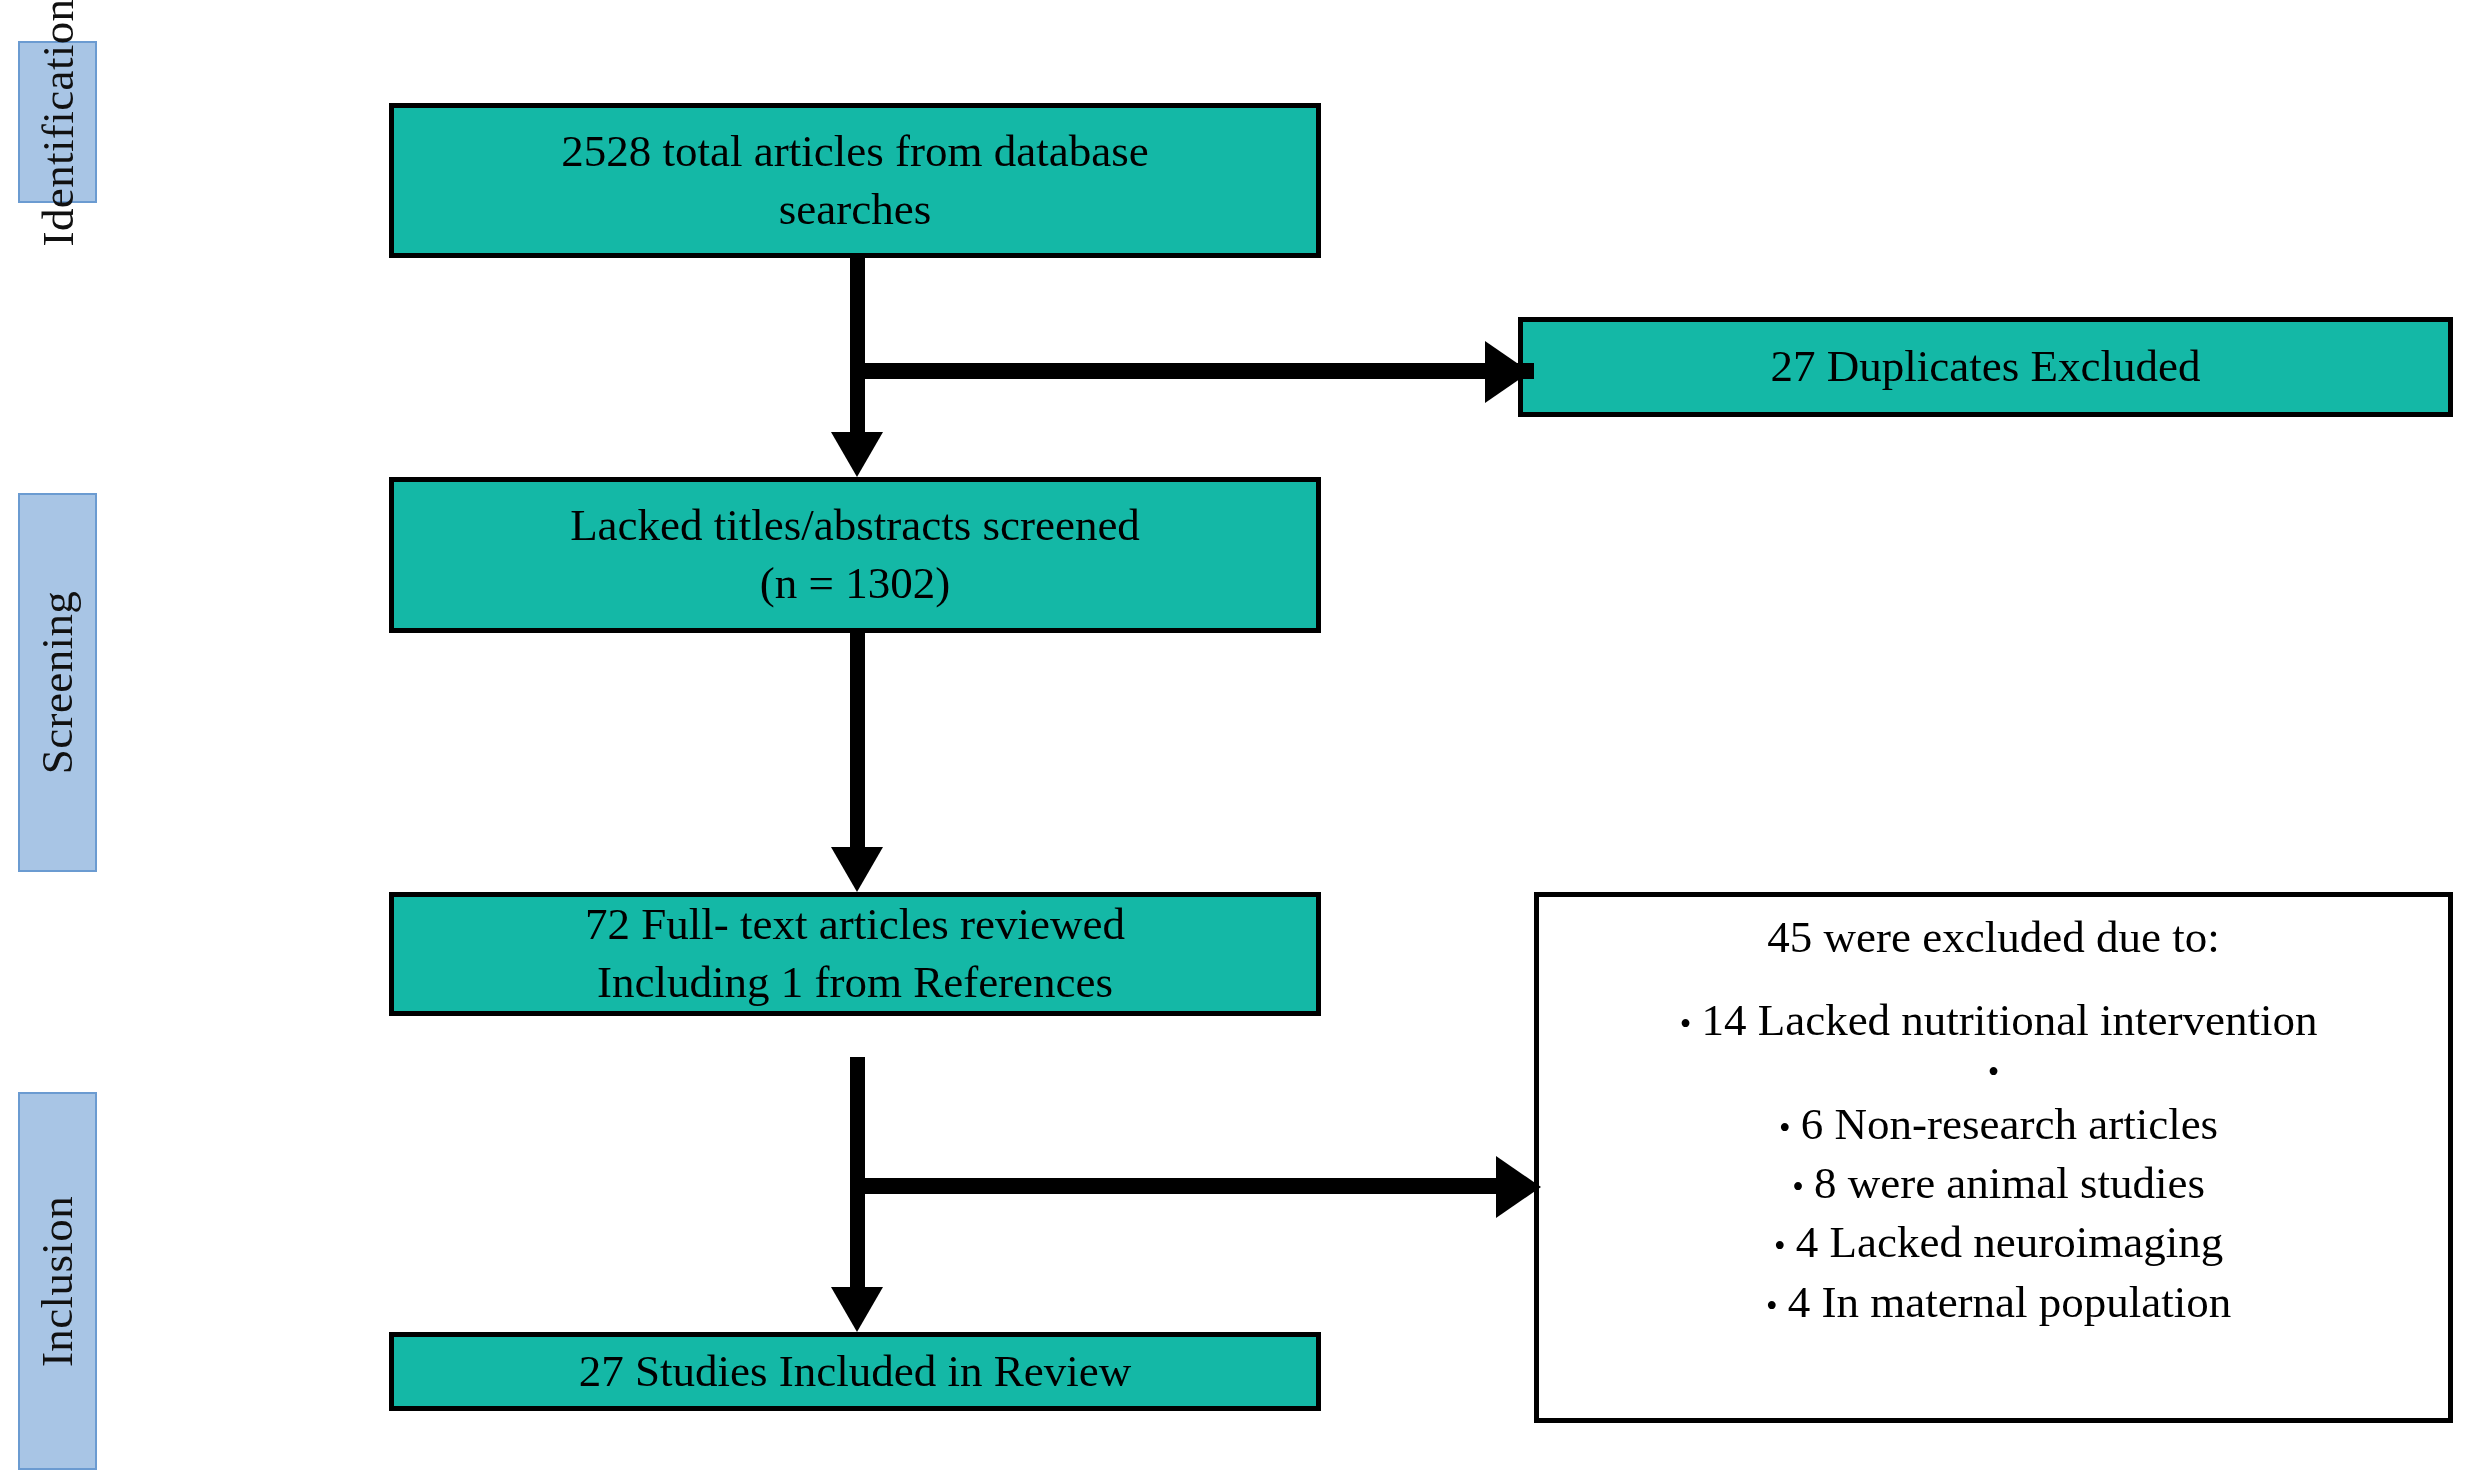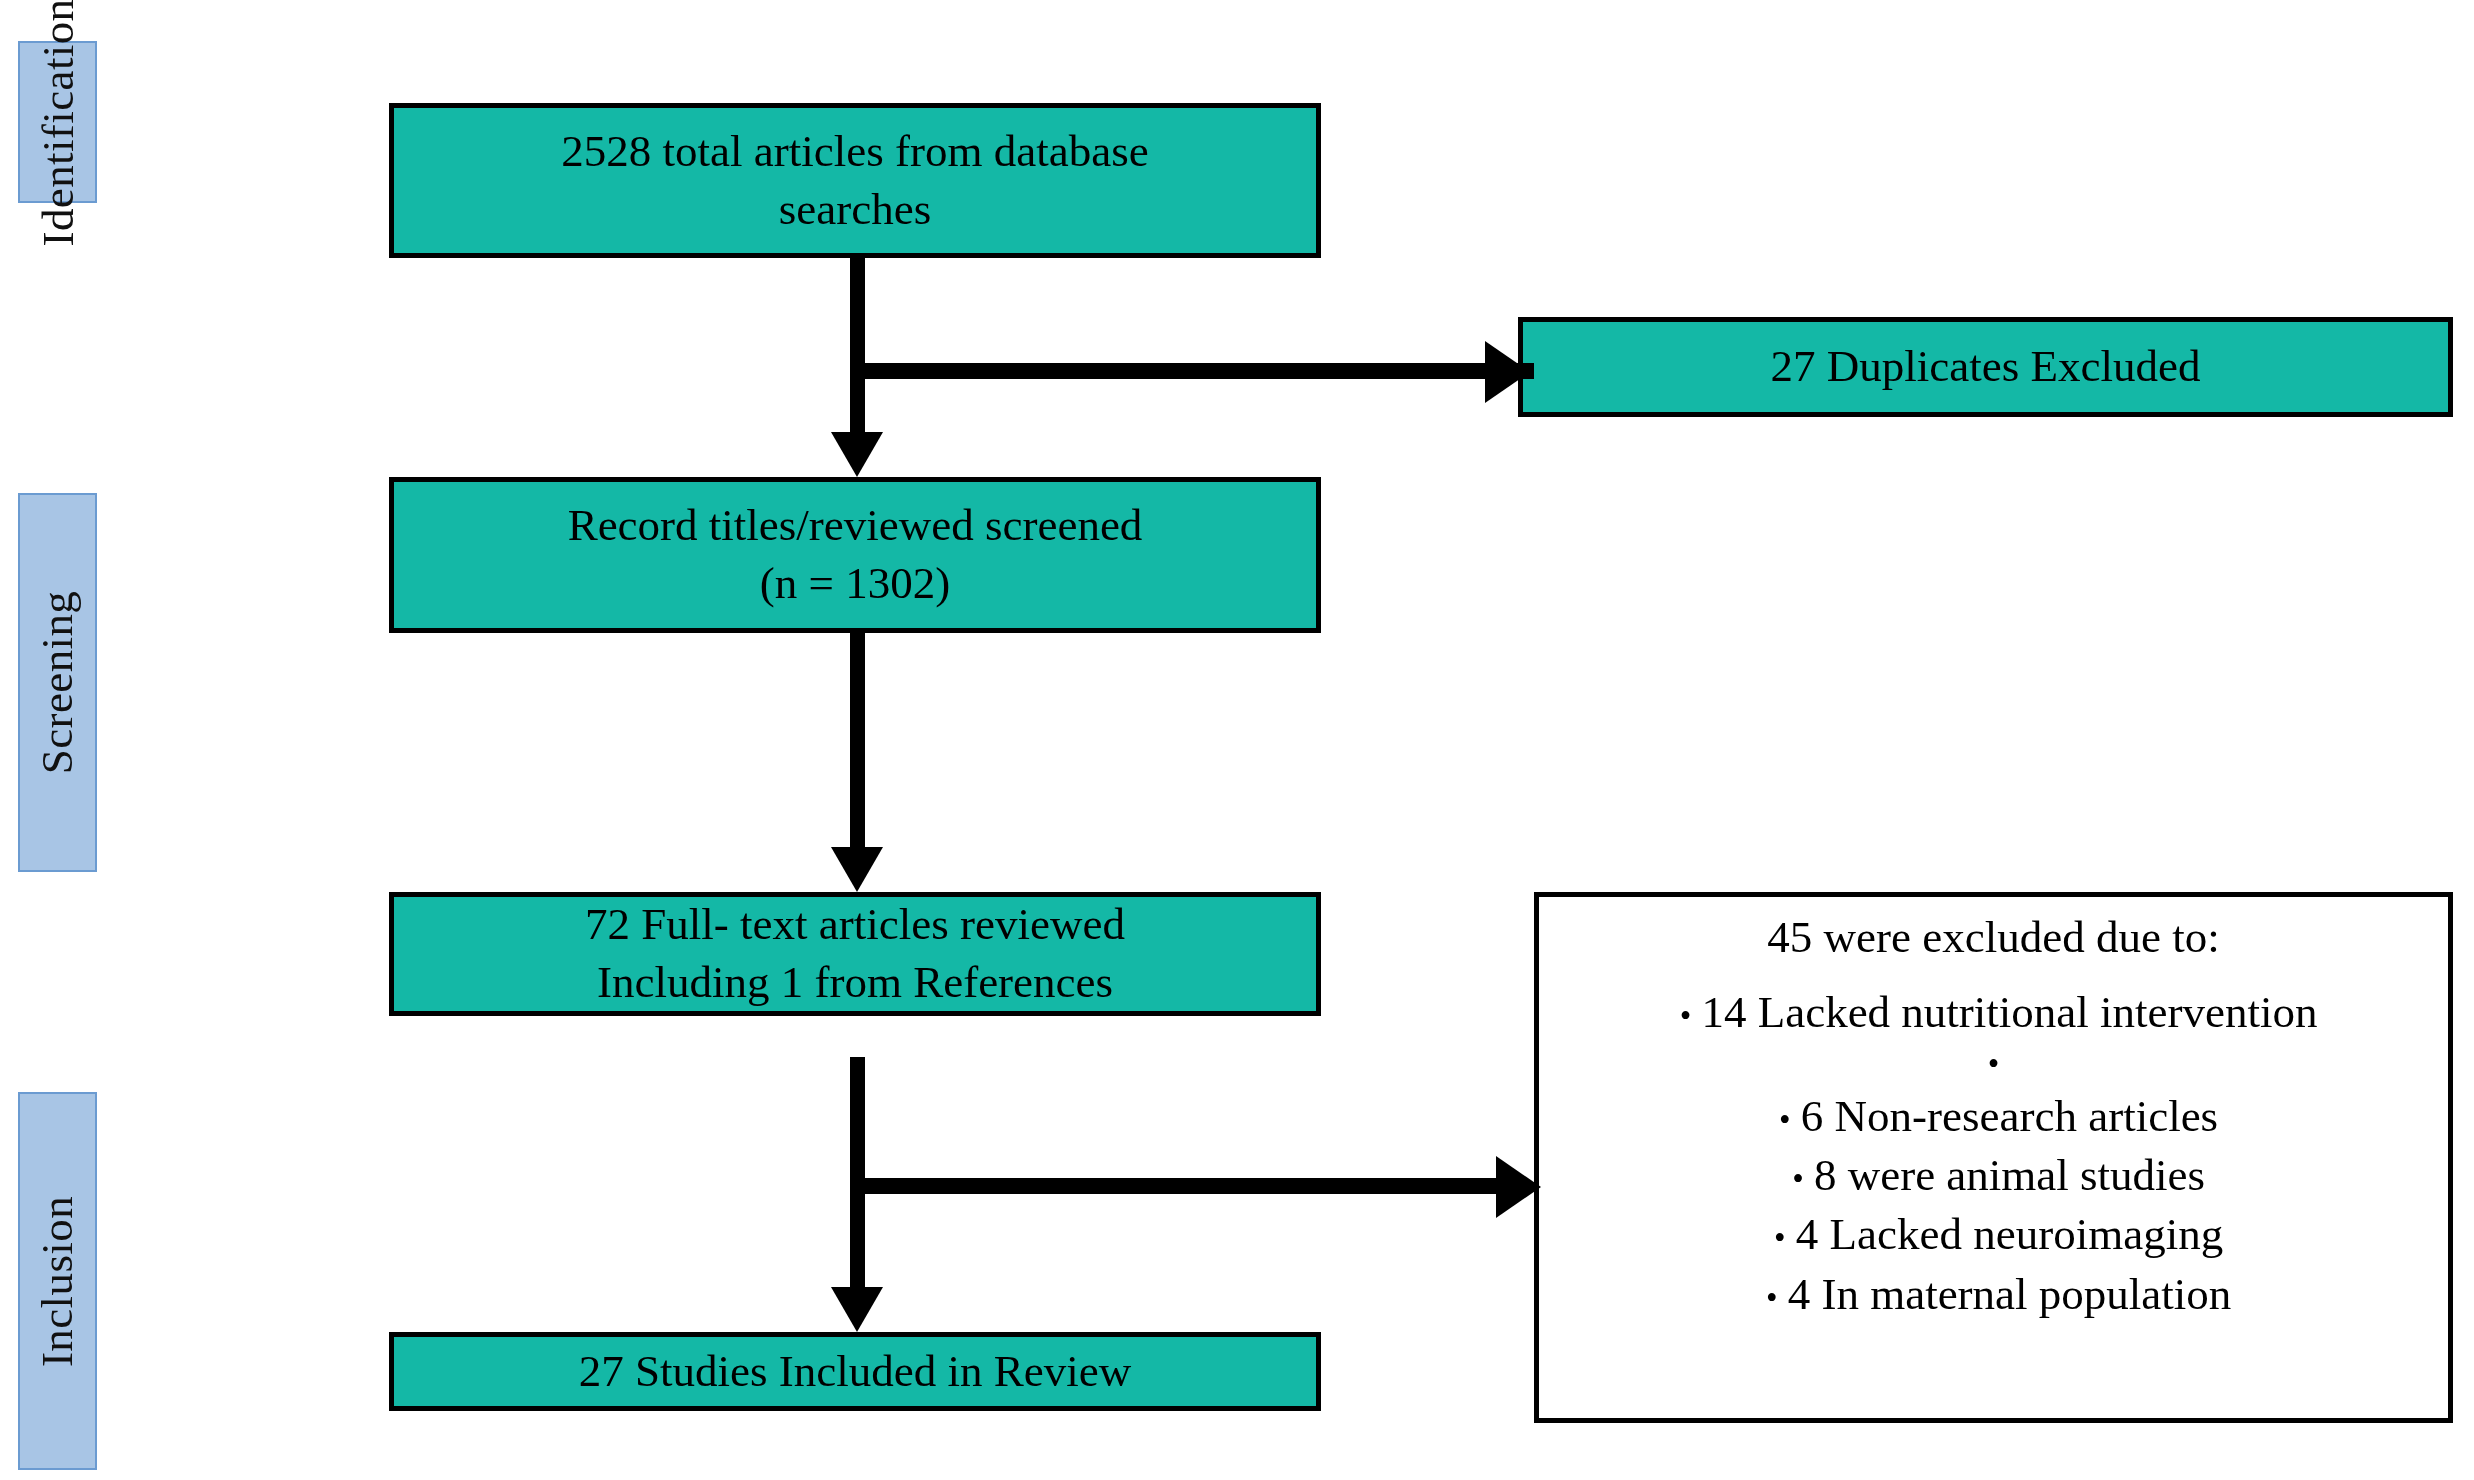--- a/index.html
+++ b/index.html
@@ -79,21 +79,21 @@
     display: flex;
     flex-direction: column;
     align-items: center;
     padding: 13px 7.3px 7.3px 7.3px;
     font-size: 45px;
     line-height: 1.22;
   }
   #box-exclusions .excl-heading {
     text-align: center;
     white-space: nowrap;
-    margin-bottom: 20px;
+    margin-bottom: 28px;
   }
   #box-exclusions .excl-list {
     list-style: none;
     margin: 0;
     padding: 0;
     width: 100%;
   }
   #box-exclusions .excl-item {
     display: flex;
     align-items: baseline;
@@ -174,21 +174,21 @@
   <div class="flow-box" id="box-database-searches">
     <span class="line">2528 total articles from database</span>
     <span class="line">searches</span>
   </div>
 
   <div class="flow-box" id="box-duplicates">
     <span class="line">27 Duplicates Excluded</span>
   </div>
 
   <div class="flow-box" id="box-records-screened">
-    <span class="line">Record titles/reviewed screened</span>
+    <span class="line">Lacked titles/abstracts screened</span>
     <span class="line">(n = 1302)</span>
   </div>
 
   <div class="flow-box" id="box-fulltext-reviewed">
     <span class="line">72 Full- text articles reviewed</span>
     <span class="line">Including 1 from References</span>
   </div>
 
   <div class="flow-box" id="box-studies-included">
     <span class="line">27 Studies Included in Review</span>

